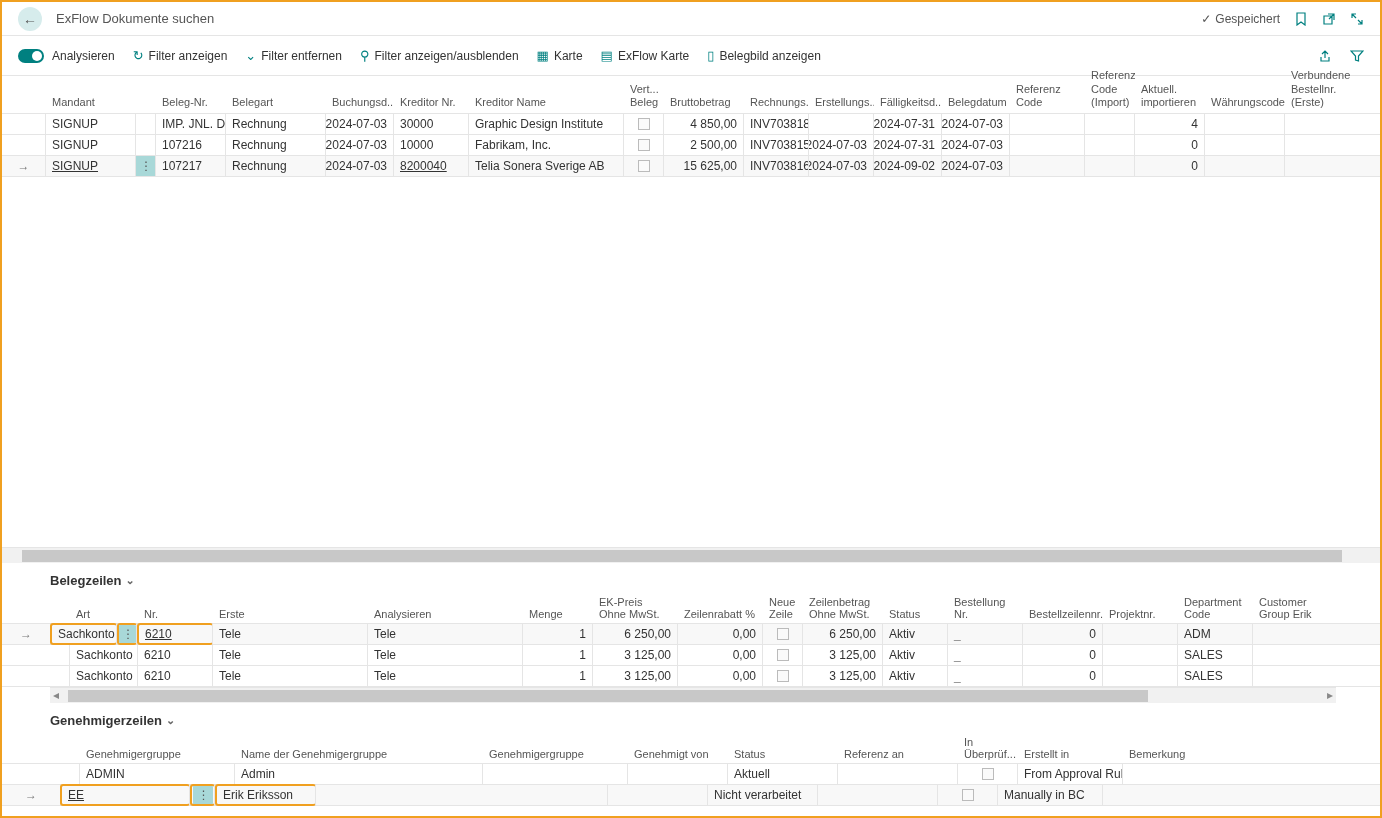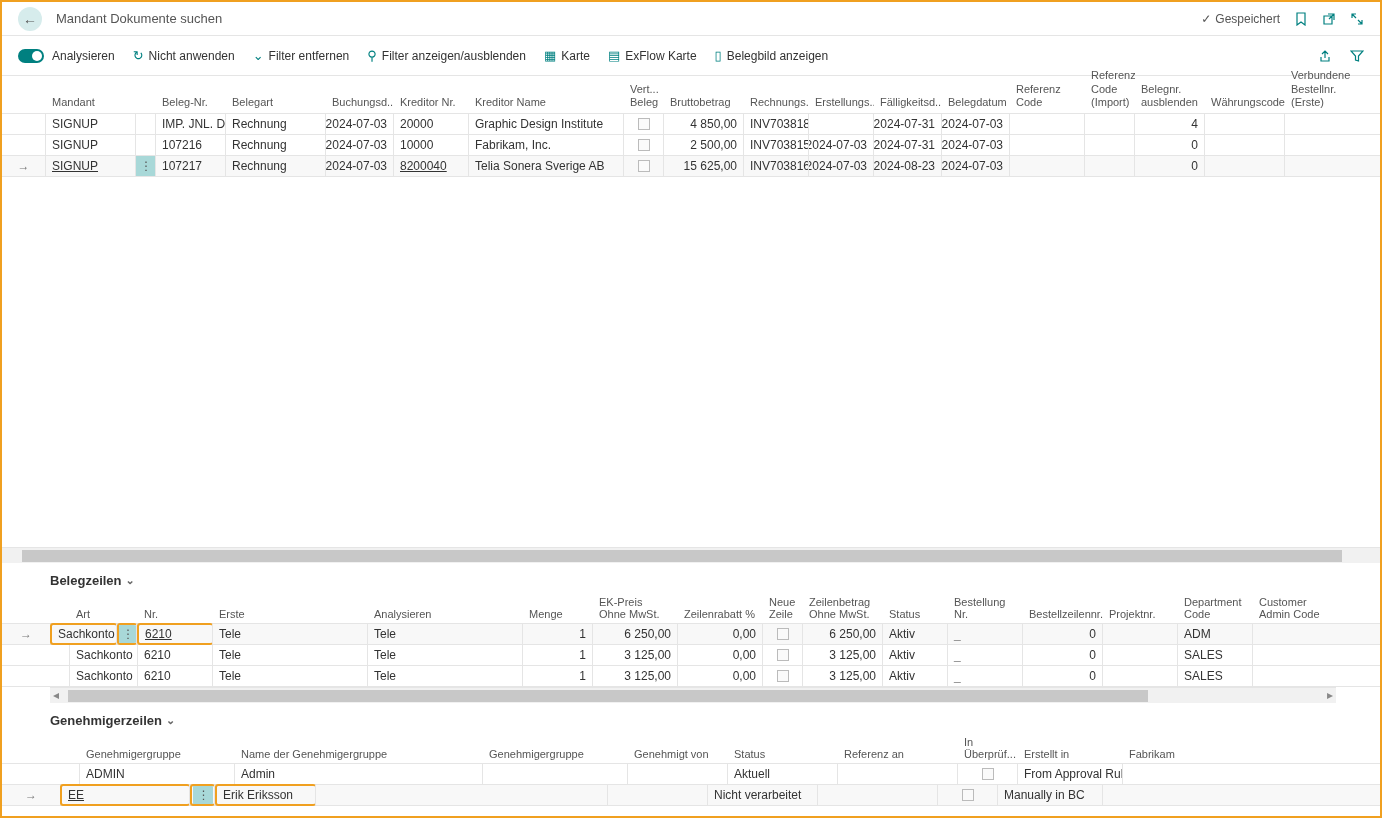--- a/index.html
+++ b/index.html
@@ -52,21 +52,21 @@
 </style>
 </head>
 <body>
 
 <div class="container">
 
   <div class="titlebar">
     <div class="back-btn">
       <span class="back-arrow">←</span>
     </div>
-    <div class="title">Mandant Dokumente suchen</div>
+    <div class="title">ExFlow Dokumente suchen</div>
     <div class="titlebar-right">
       <div class="saved">
         <span>✓</span>
         <span>Gespeichert</span>
       </div>
       <div class="icon-sm">
           <svg width="14" height="14" viewBox="0 0 14 14">
             <path d="M3 1h8v12l-4-3-4 3z" fill="none" stroke="#008080" stroke-width="1.2"></path>
           </svg>
         </div>
@@ -83,21 +83,21 @@
     </div>
   </div>
 
   <div class="toolbar">
     <div class="toggle-wrap">
       <div class="toggle"></div>
       <span>Analysieren</span>
     </div>
     <div class="tool-item">
         <span class="tool-icon">↻</span>
-        <span>Nicht anwenden</span>
+        <span>Filter anzeigen</span>
       </div>
     <div class="tool-item">
         <span class="tool-icon">⌄</span>
         <span>Filter entfernen</span>
       </div>
     <div class="tool-item">
         <span class="tool-icon">⚲</span>
         <span>Filter anzeigen/ausblenden</span>
       </div>
     <div class="tool-item">
@@ -136,33 +136,33 @@
       <div class="cell" style="width:75px">Kreditor Nr.</div>
       <div class="cell" style="width:155px">Kreditor Name</div>
       <div class="cell ac" style="width:40px">Vert... Beleg</div>
       <div class="cell ar" style="width:80px">Bruttobetrag</div>
       <div class="cell" style="width:65px">Rechnungs...</div>
       <div class="cell ar" style="width:65px">Erstellungs...</div>
       <div class="cell ar" style="width:68px">Fälligkeitsd...</div>
       <div class="cell ar" style="width:68px">Belegdatum</div>
       <div class="cell" style="width:75px">Referenz Code</div>
       <div class="cell" style="width:50px">Referenz Code (Import)</div>
-      <div class="cell ar" style="width:70px">Belegnr. ausblenden</div>
+      <div class="cell ar" style="width:70px">Aktuell. importieren</div>
       <div class="cell" style="width:80px">Währungscode</div>
       <div class="cell" style="width:70px">Verbundene Bestellnr. (Erste)</div>
     </div>
     <div id="grid-rows">
         <div class="grid-row">
     <div class="cell row-indicator" style="justify-content:center"></div>
     <div class="cell" style="width:90px">SIGNUP</div>
     <div class="cell" style="width:20px;padding:0;justify-content:center"></div>
     <div class="cell" style="width:70px">IMP. JNL. D...</div>
     <div class="cell" style="width:100px">Rechnung</div>
     <div class="cell ar" style="width:68px">2024-07-03</div>
-    <div class="cell" style="width:75px">20000</div>
+    <div class="cell" style="width:75px">30000</div>
     <div class="cell" style="width:155px">Graphic Design Institute</div>
     <div class="cell ac" style="width:40px">
             <div class="checkbox-box"></div>
           </div>
     <div class="cell ar" style="width:80px">4 850,00</div>
     <div class="cell" style="width:65px">INV703818</div>
     <div class="cell ar" style="width:65px"></div>
     <div class="cell ar" style="width:68px">2024-07-31</div>
     <div class="cell ar" style="width:68px">2024-07-03</div>
     <div class="cell" style="width:75px"></div>
@@ -212,21 +212,21 @@
     <div class="cell" style="width:75px">
             <span class="underline">8200040</span>
           </div>
     <div class="cell" style="width:155px">Telia Sonera Sverige AB</div>
     <div class="cell ac" style="width:40px">
             <div class="checkbox-box"></div>
           </div>
     <div class="cell ar" style="width:80px">15 625,00</div>
     <div class="cell" style="width:65px">INV703816</div>
     <div class="cell ar" style="width:65px">2024-07-03</div>
-    <div class="cell ar" style="width:68px">2024-08-23</div>
+    <div class="cell ar" style="width:68px">2024-09-02</div>
     <div class="cell ar" style="width:68px">2024-07-03</div>
     <div class="cell" style="width:75px"></div>
     <div class="cell" style="width:50px"></div>
     <div class="cell ar" style="width:70px">0</div>
     <div class="cell" style="width:80px"></div>
     <div class="cell" style="width:70px;border-right:none"></div>
         </div>
       </div>
   </div>
 
@@ -249,21 +249,21 @@
       <div class="cell ar" style="width:70px">Menge</div>
       <div class="cell ar" style="width:85px">EK-Preis Ohne MwSt.</div>
       <div class="cell ar" style="width:85px">Zeilenrabatt %</div>
       <div class="cell ac" style="width:40px">Neue Zeile</div>
       <div class="cell ar" style="width:80px">Zeilenbetrag Ohne MwSt.</div>
       <div class="cell" style="width:65px">Status</div>
       <div class="cell" style="width:75px">Bestellung Nr.</div>
       <div class="cell ar" style="width:80px">Bestellzeilennr.</div>
       <div class="cell" style="width:75px">Projektnr.</div>
       <div class="cell" style="width:75px">Department Code</div>
-      <div class="cell" style="width:75px">Customer Admin Code</div>
+      <div class="cell" style="width:75px">Customer Group Erik</div>
     </div>
     <div id="lines-rows">
         <div class="lines-row selected">
     <div class="cell" style="width:48px;justify-content:center;border-right:none">
             <span class="arrow-ind">→</span>
           </div>
     <div class="cell highlight-box" style="width:67px;height:22px;margin-top:-1px">Sachkonto</div>
     <div class="cell highlight-box" style="width:20px;height:22px;margin-top:-1px;padding:0;justify-content:center">
             <div class="more-btn">
               <span class="more-dots">⋮</span>
@@ -344,21 +344,21 @@
     <div class="lines-header">
       <div class="cell" style="width:78px"></div>
       <div class="cell" style="width:155px">Genehmigergruppe</div>
       <div class="cell" style="width:248px">Name der Genehmigergruppe</div>
       <div class="cell" style="width:145px">Genehmigergruppe</div>
       <div class="cell" style="width:100px">Genehmigt von</div>
       <div class="cell" style="width:110px">Status</div>
       <div class="cell" style="width:120px">Referenz an</div>
       <div class="cell ac" style="width:60px">In Überprüf...</div>
       <div class="cell" style="width:105px">Erstellt in</div>
-      <div class="cell" style="width:120px">Fabrikam</div>
+      <div class="cell" style="width:120px">Bemerkung</div>
     </div>
     <div id="approver-rows">
         <div class="lines-row">
     <div class="cell" style="width:78px;justify-content:center"></div>
     <div class="cell" style="width:155px">ADMIN</div>
     <div class="cell" style="width:248px">Admin</div>
     <div class="cell" style="width:145px"></div>
     <div class="cell" style="width:100px"></div>
     <div class="cell" style="width:110px">Aktuell</div>
     <div class="cell" style="width:120px"></div>

